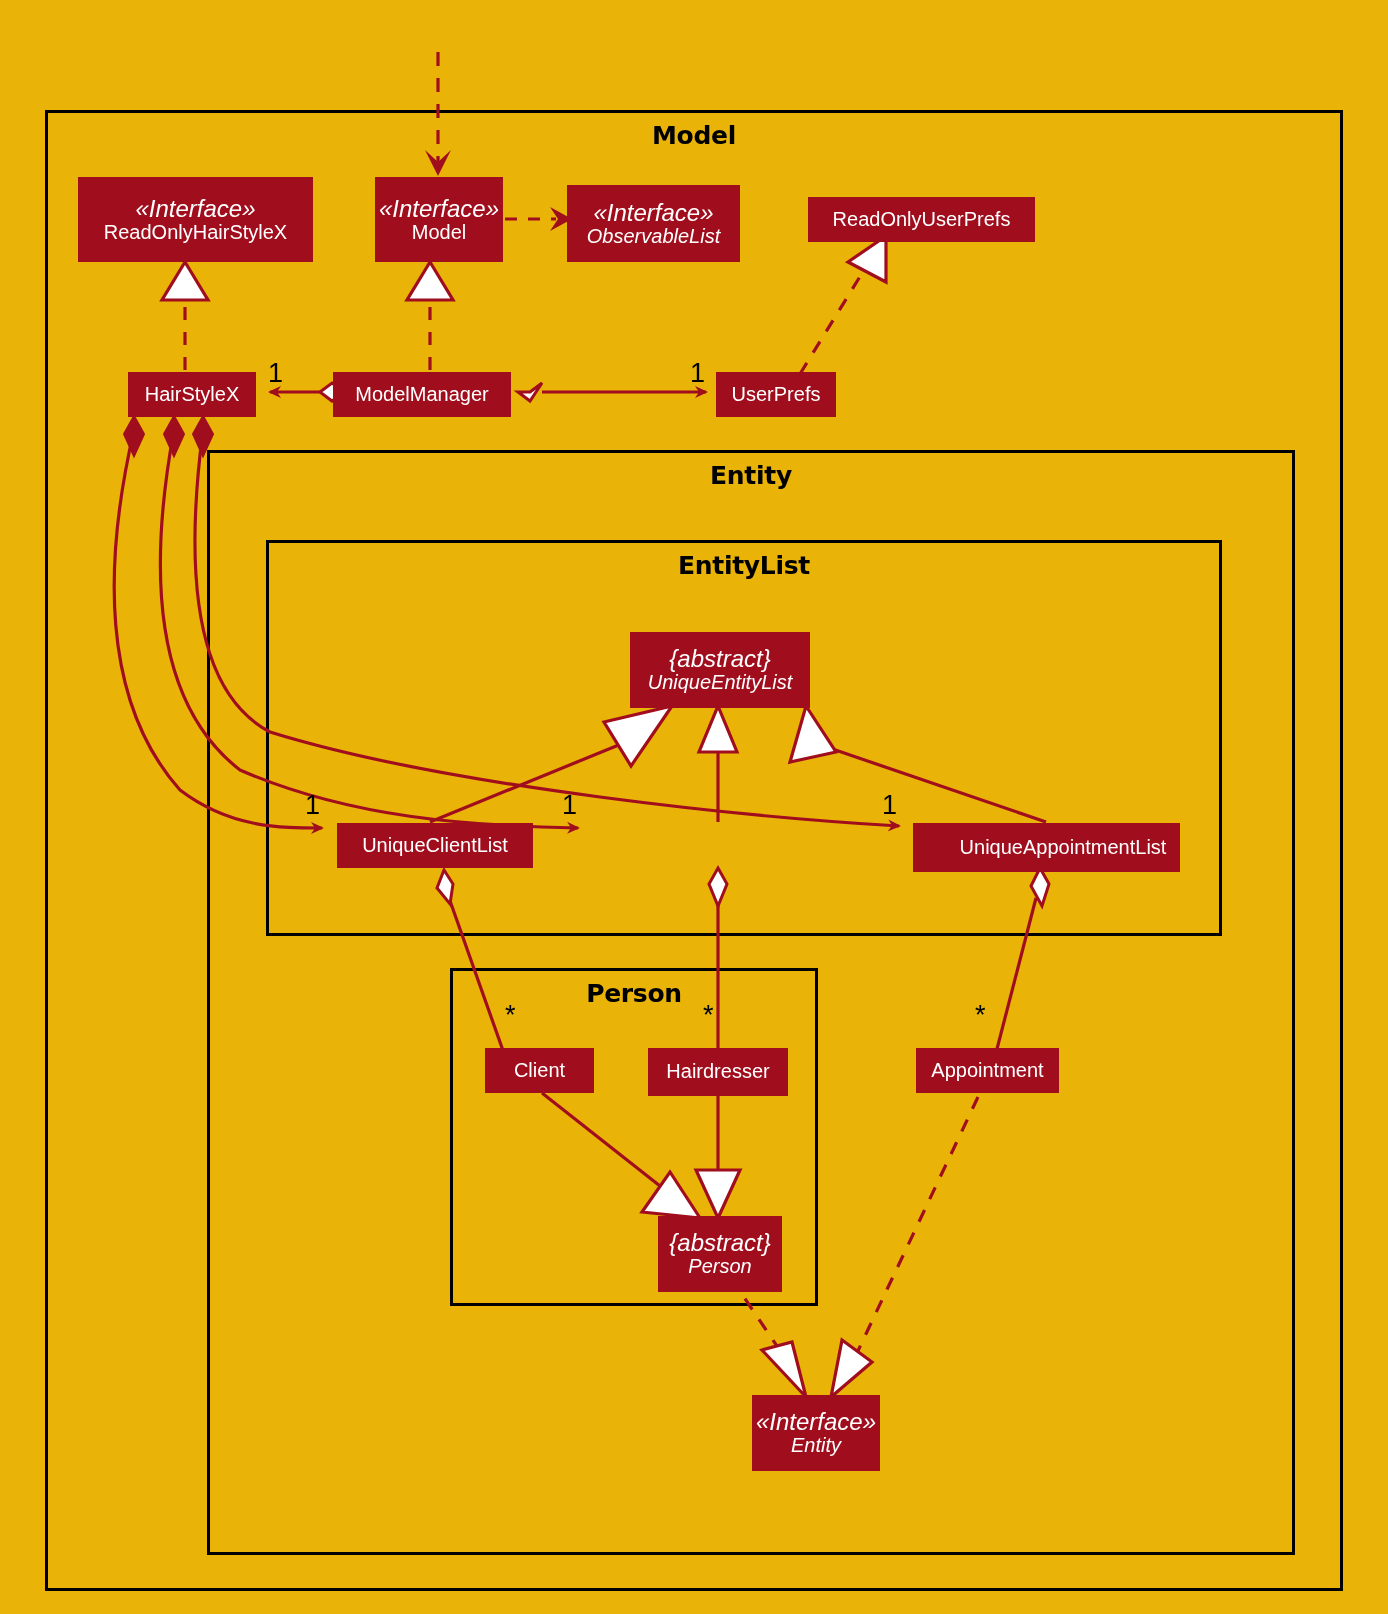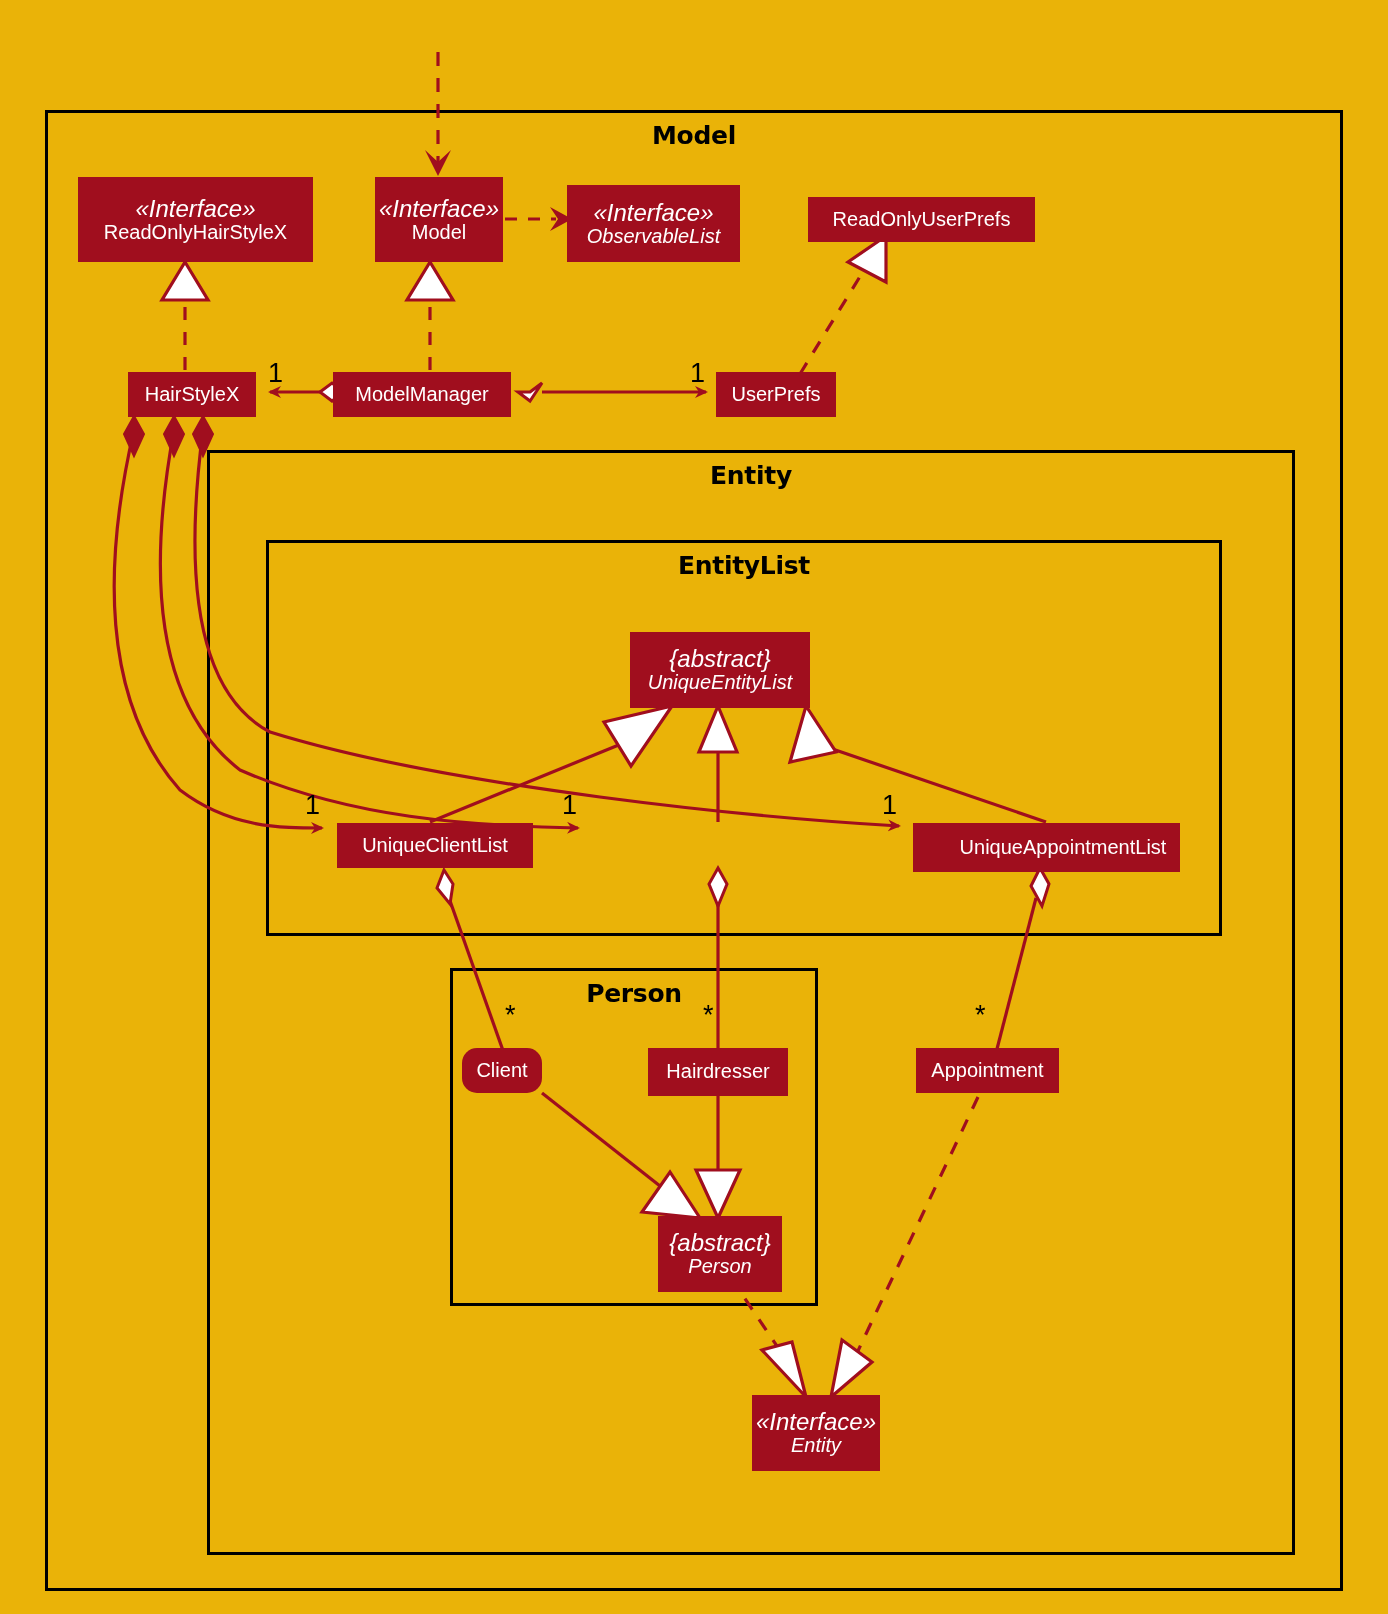--- a/index.html
+++ b/index.html
@@ -223,21 +223,21 @@
 
   <div class="uml-box" style="left:337px; top:823px; width:196px; height:45px;">
     <span class="nm">UniqueClientList</span>
   </div>
 
 
   <div class="uml-box" style="left:913px; top:823px; width:267px; height:49px;padding-left:33px;">
     <span class="nm">UniqueAppointmentList</span>
   </div>
 
-  <div class="uml-box" style="left:462px; top:1048px; width:80px; height:45px;border-radius:15px;">
+  <div class="uml-box" style="left:485px; top:1048px; width:109px; height:45px;">
     <span class="nm">Client</span>
   </div>
 
   <div class="uml-box" style="left:648px; top:1048px; width:140px; height:48px;">
     <span class="nm">Hairdresser</span>
   </div>
 
   <div class="uml-box" style="left:916px; top:1048px; width:143px; height:45px;">
     <span class="nm">Appointment</span>
   </div>

